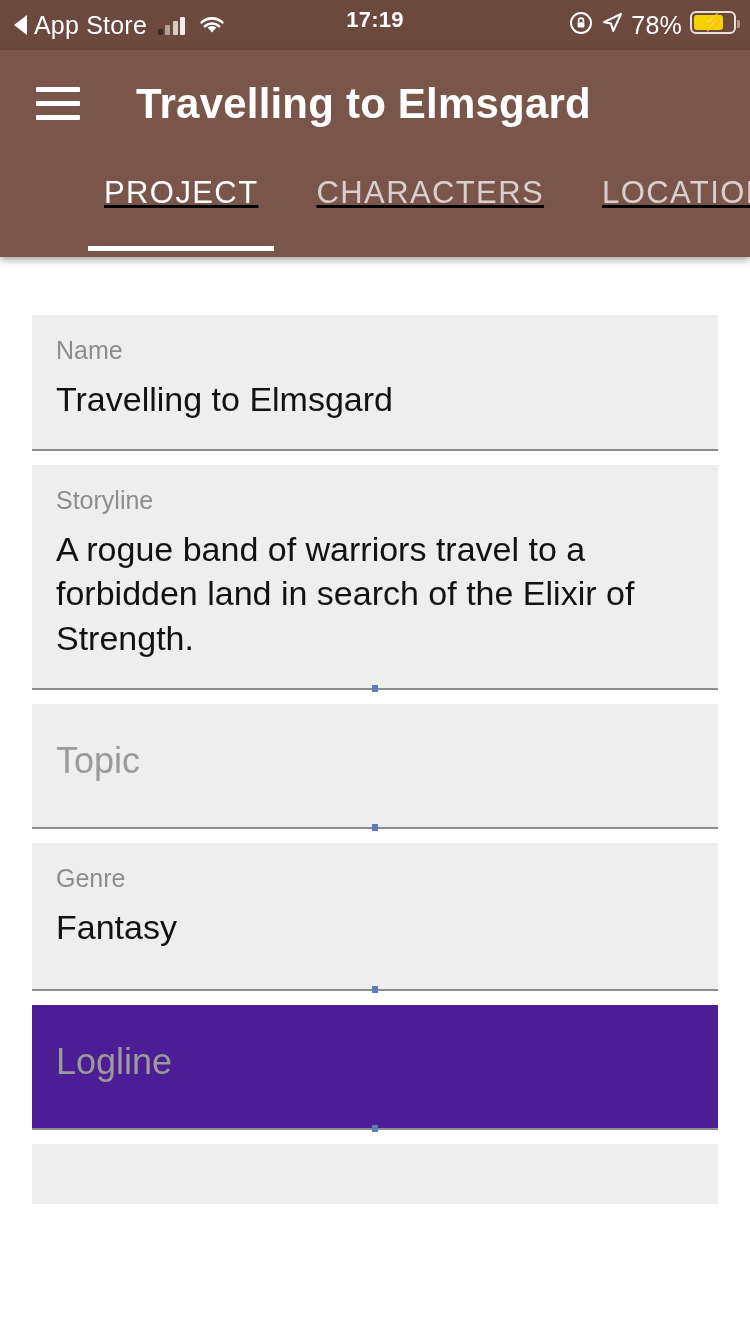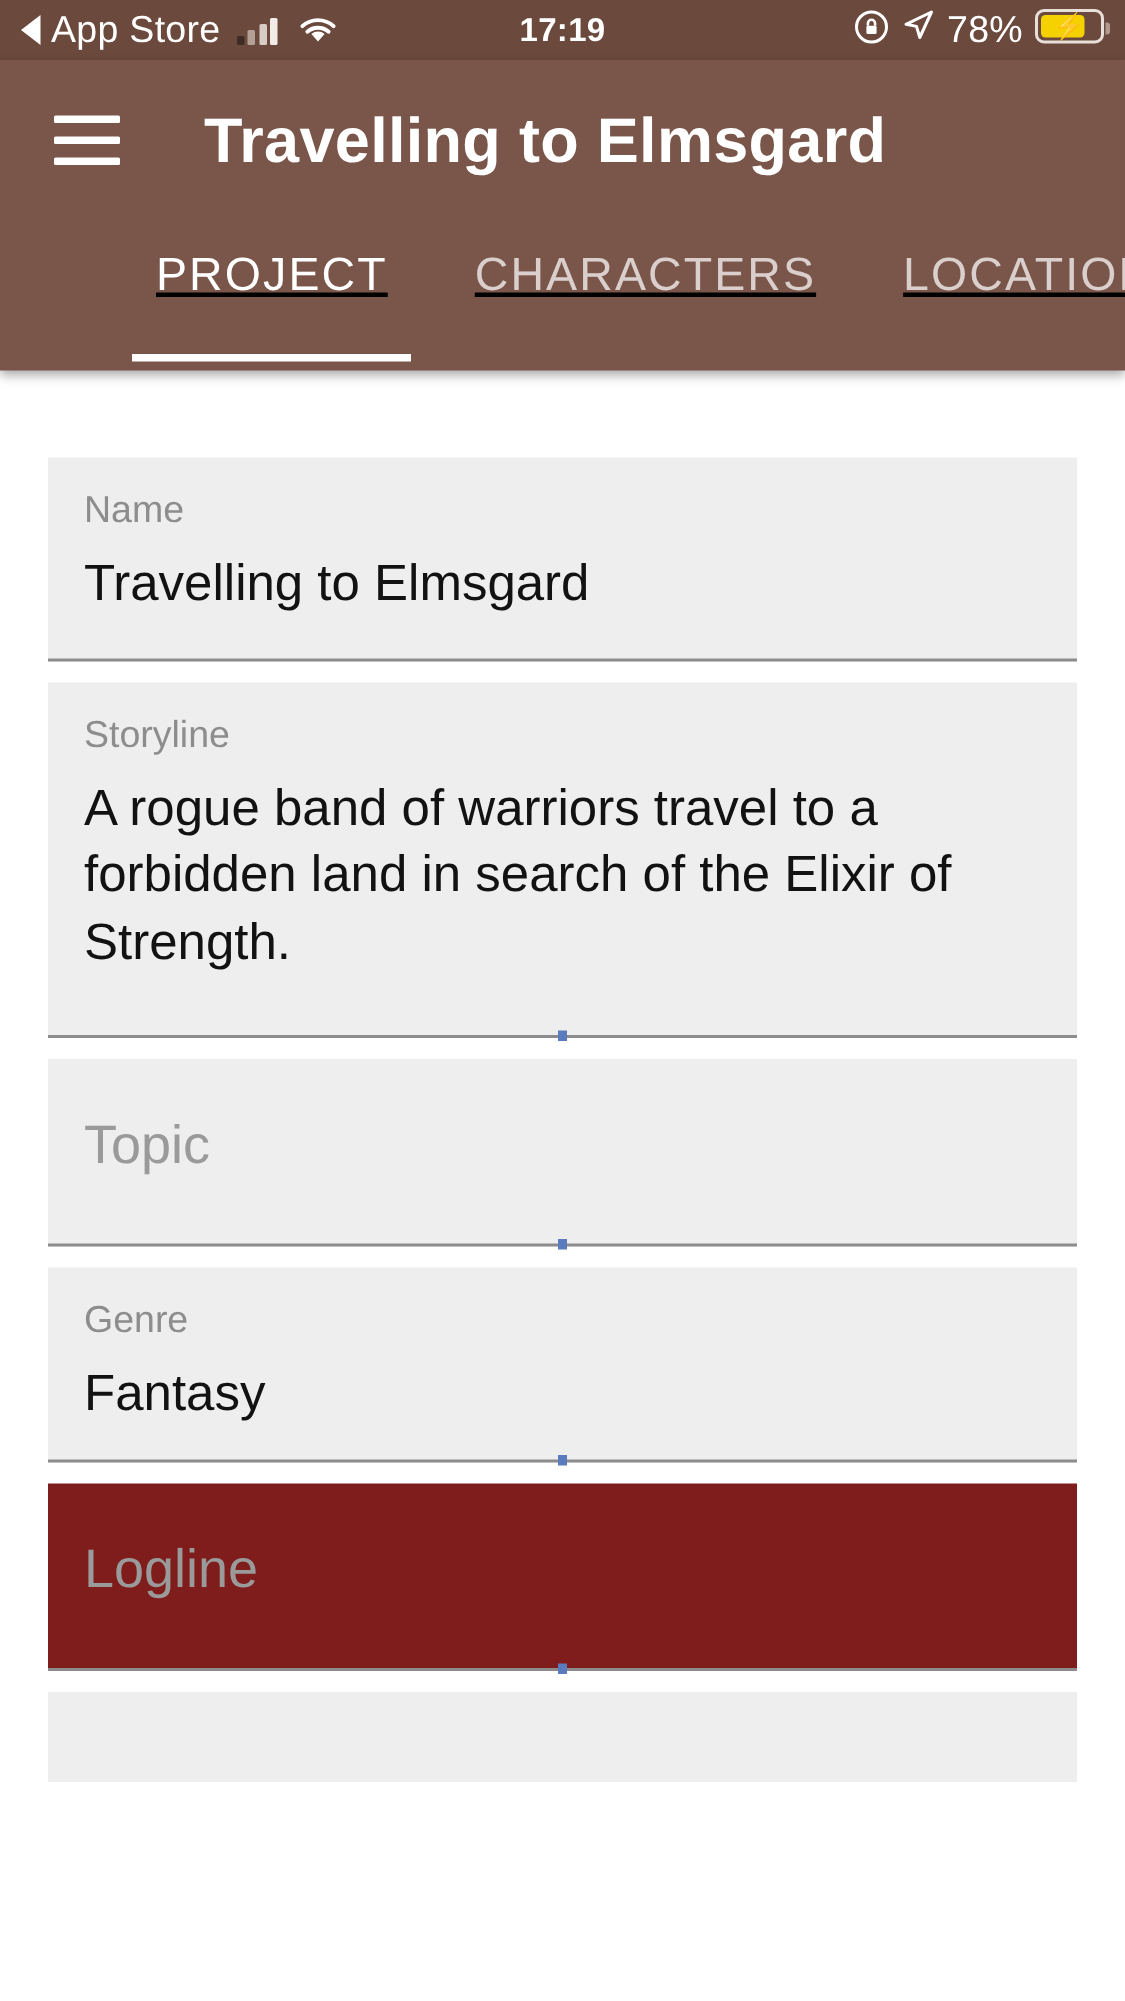--- a/index.html
+++ b/index.html
@@ -6,21 +6,21 @@
   html, body {
     width:750px; height:1334px;
     background:#ffffff;
     font-family:"Liberation Sans", sans-serif;
     overflow:hidden;
   }
 
   
   .statusbar{
     position:relative;
-    height:40px;
+    height:50px;
     background:#6b4a3d;
     color:#ffffff;
     display:flex;
     align-items:center;
     padding:14px 14px;
     font-size:25px;
     letter-spacing:.2px;
   }
   .sb-left{ display:flex; align-items:center; gap:7px; }
   .back-tri{
@@ -130,21 +130,21 @@
     padding-top:18px;
     overflow:hidden;
   }
   .field{
     position:relative;
     margin:0 32px 14px 32px;
     background:#eeeeee;
     border-bottom:2px solid #8c8c8c;
     padding:20px 24px 12px 24px;
   }
-  .field.hover{ background:#7f1d1d; }
+  .field.hover{ background:#4c1d95; }
   .field .resize-dot{
     position:absolute;
     left:50%; bottom:-4px;
     transform:translateX(-50%);
     width:6px; height:7px;
     background:#5b7bbd;
   }
   .field-label{
     color:#8d8d8d;
     font-size:25px;
@@ -162,22 +162,22 @@
   .field-placeholder{
     color:#9a9a9a;
     font-size:36px;
     font-weight:400;
     line-height:1.2;
   }
 
   
   .field.empty{ height:125px; padding:0 24px 10px 24px; display:flex; align-items:center; }
   .field.name-field{ padding-bottom:28px;margin-top:40px; }
-  .field.storyline-field{ padding-bottom:40px; }
-  .field.genre-field{ padding-bottom:22px; }
+  .field.storyline-field{ padding-bottom:28px; }
+  .field.genre-field{ padding-bottom:40px; }
   .field.partial{ height:60px; border-bottom:none; }
 </style>
 </head>
 <body>
 
 <div class="statusbar">
   <div class="sb-left">
     <span class="back-tri"></span>
     <span class="sb-appname">App Store</span>
     <span class="signal">

